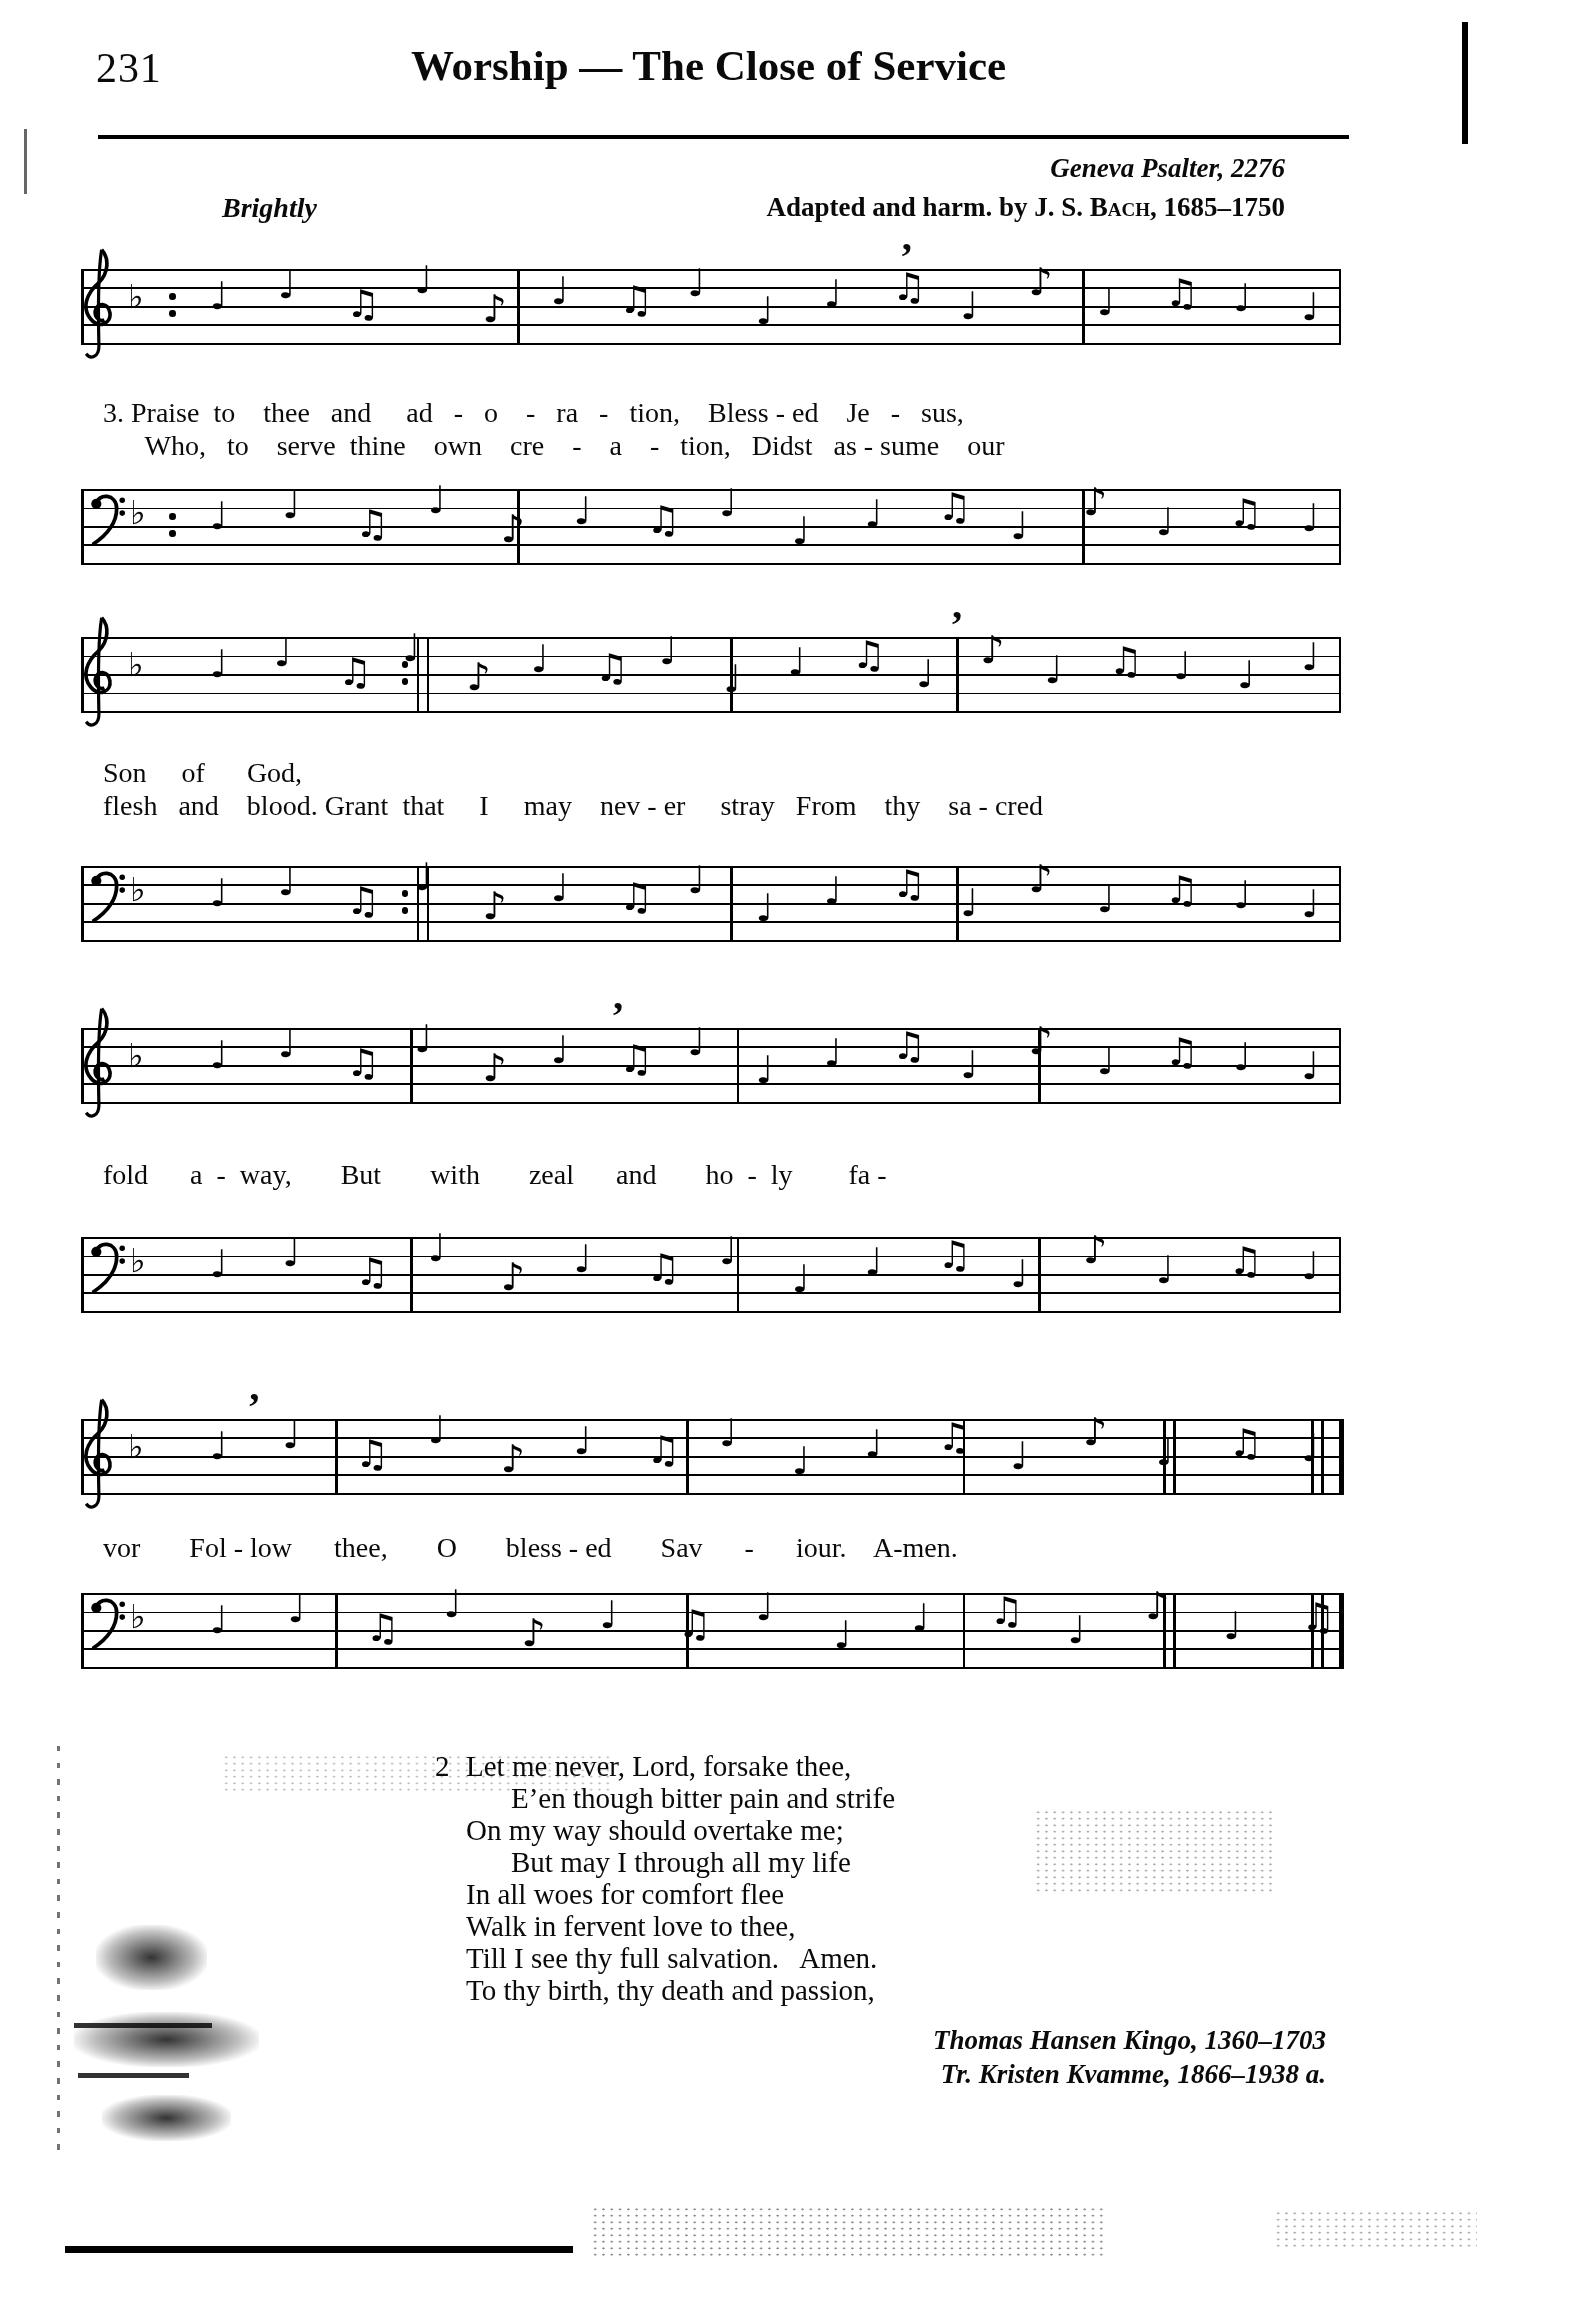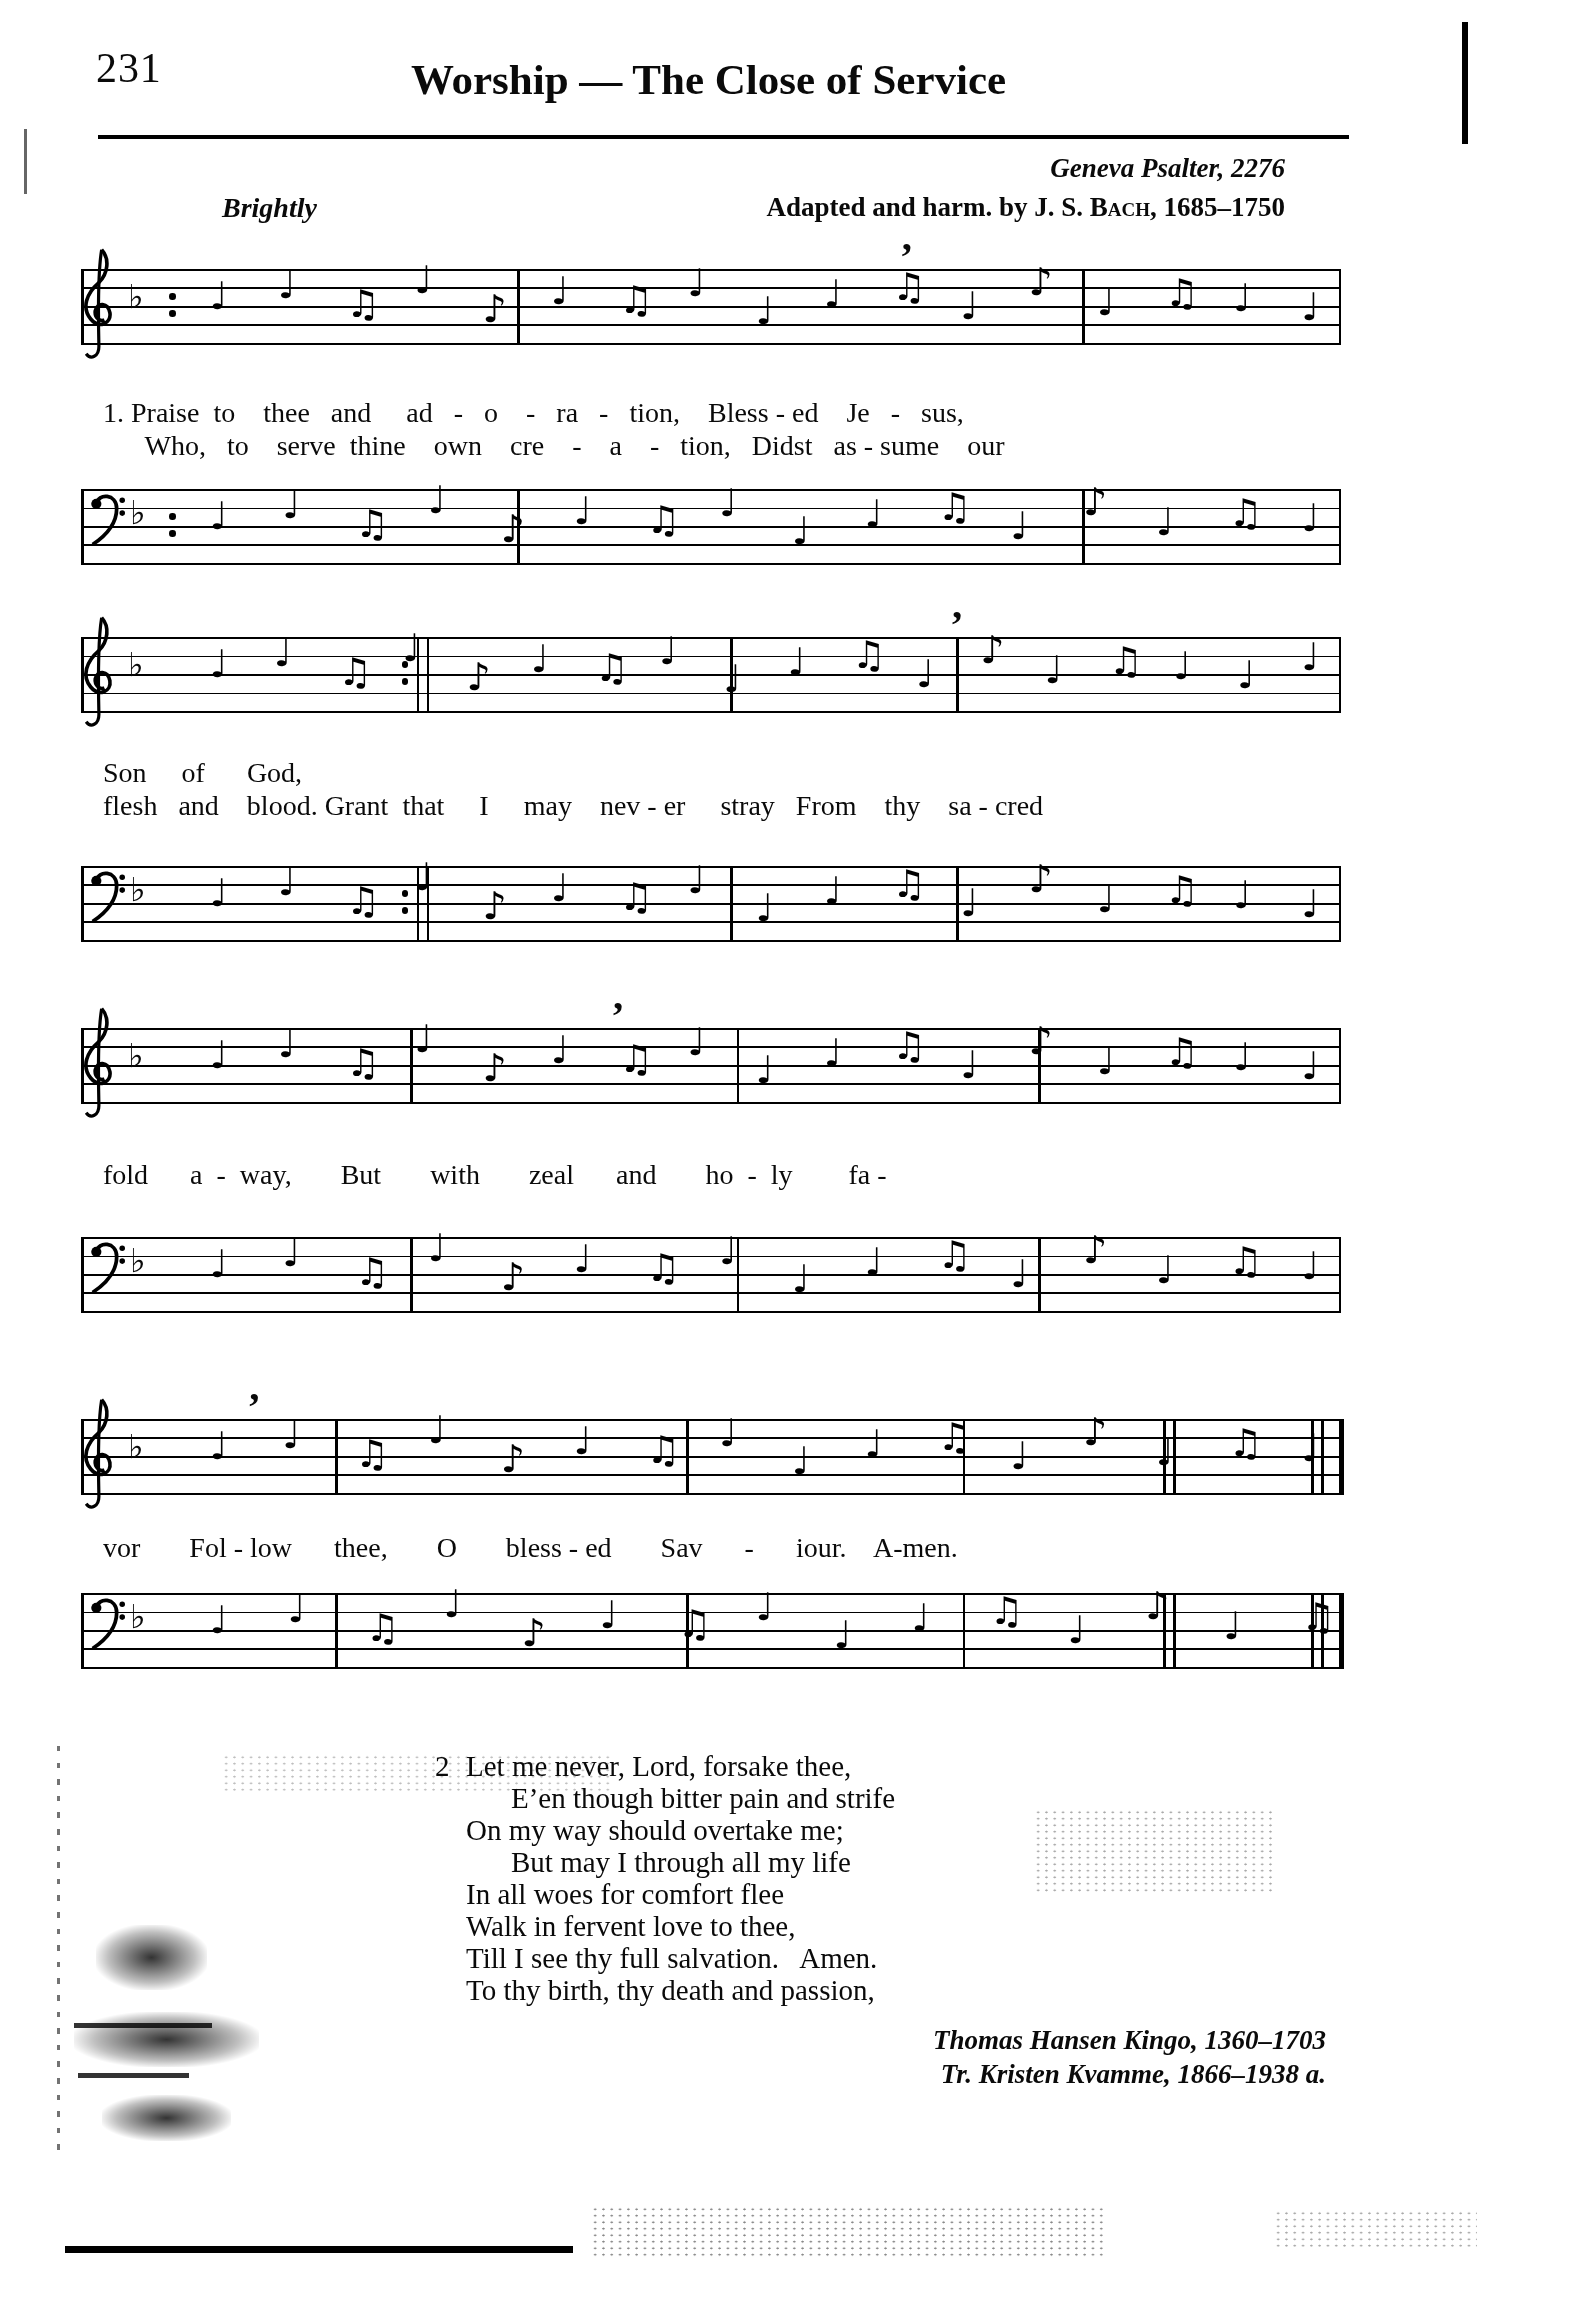--- a/index.html
+++ b/index.html
@@ -3,21 +3,21 @@
 <meta charset="utf-8">
 <style>
   html,body{margin:0;padding:0;background:#e8e8e8;}
   .sheet{
     position:relative; width:1595px; height:2298px; margin:0 auto;
     background:#ffffff; color:#0a0a0a; overflow:hidden;
     font-family:"Liberation Serif","DejaVu Serif",serif;
   }
   
   .page-num{position:absolute; left:96px; top:44px; font-size:42px; letter-spacing:0.9px;}
-  .page-header{position:absolute; left:81px; top:55px; width:1255px; text-align:center;
+  .page-header{position:absolute; left:81px; top:41px; width:1255px; text-align:center;
     font-size:43px; font-weight:700;}
   .head-rule{position:absolute; left:98px; top:135px; width:1251px; height:3.7px; background:#000;}
   
   .meta-row1{position:absolute; left:151px; top:151px; font-size:27px; font-weight:700; white-space:nowrap;}
   .tune-alt{font-size:22px;}
   .source{position:absolute; right:310px; top:153px; font-size:27px; font-weight:700; font-style:italic;}
   .tempo{position:absolute; left:222px; top:192px; font-size:28px; font-weight:700; font-style:italic;}
   .arranger{position:absolute; right:310px; top:192px; font-size:27px; font-weight:700; white-space:nowrap;}
   .sc{font-variant:small-caps;}
   
@@ -87,21 +87,21 @@
       <span class="note" style="left: 58.9375%; top: 7.4px;">♩</span>
       <span class="note" style="left: 64.375%; top: 0px;">♫</span>
       <span class="note" style="left: 69.8125%; top: 18.5px;">♩</span>
       <span class="note" style="left: 75.25%; top: -5.5px;">♪</span>
       <span class="note" style="left: 80.6875%; top: 14.8px;">♩</span>
       <span class="note" style="left: 86.125%; top: 5.5px;">♫</span>
       <span class="note" style="left: 91.5625%; top: 11px;">♩</span>
       <span class="note" style="left: 97%; top: 20px;">♩</span>
       <div class="breath" style="left: 65%;">’</div>
     </div>
-  <div class="lyric" style="top:397px">1. Praise  to    thee   and     ad   -   o    -   ra   -   tion,    Bless - ed    Je   -   sus,</div>
+  <div class="lyric" style="top:397px">3. Praise  to    thee   and     ad   -   o    -   ra   -   tion,    Bless - ed    Je   -   sus,</div>
   <div class="lyric" style="top:430px">      Who,   to    serve  thine    own    cre    -    a    -   tion,   Didst   as - sume    our</div>
   <div class="staff bass" style="top:489px">
     <svg class="clef-svg" viewBox="0 0 40 70">
         <circle class="fill" cx="9" cy="17" r="5.5"></circle>
         <path d="M9 17 C11 5 31 6 31 22 C31 40 17 53 5 61" stroke-width="4"></path>
         <circle class="fill" cx="37" cy="13" r="3"></circle>
         <circle class="fill" cx="37" cy="27" r="3"></circle>
       </svg>
   <span class="keysig">♭</span>
       <div class="rdot" style="left: 85px; top: 24px;"></div>

